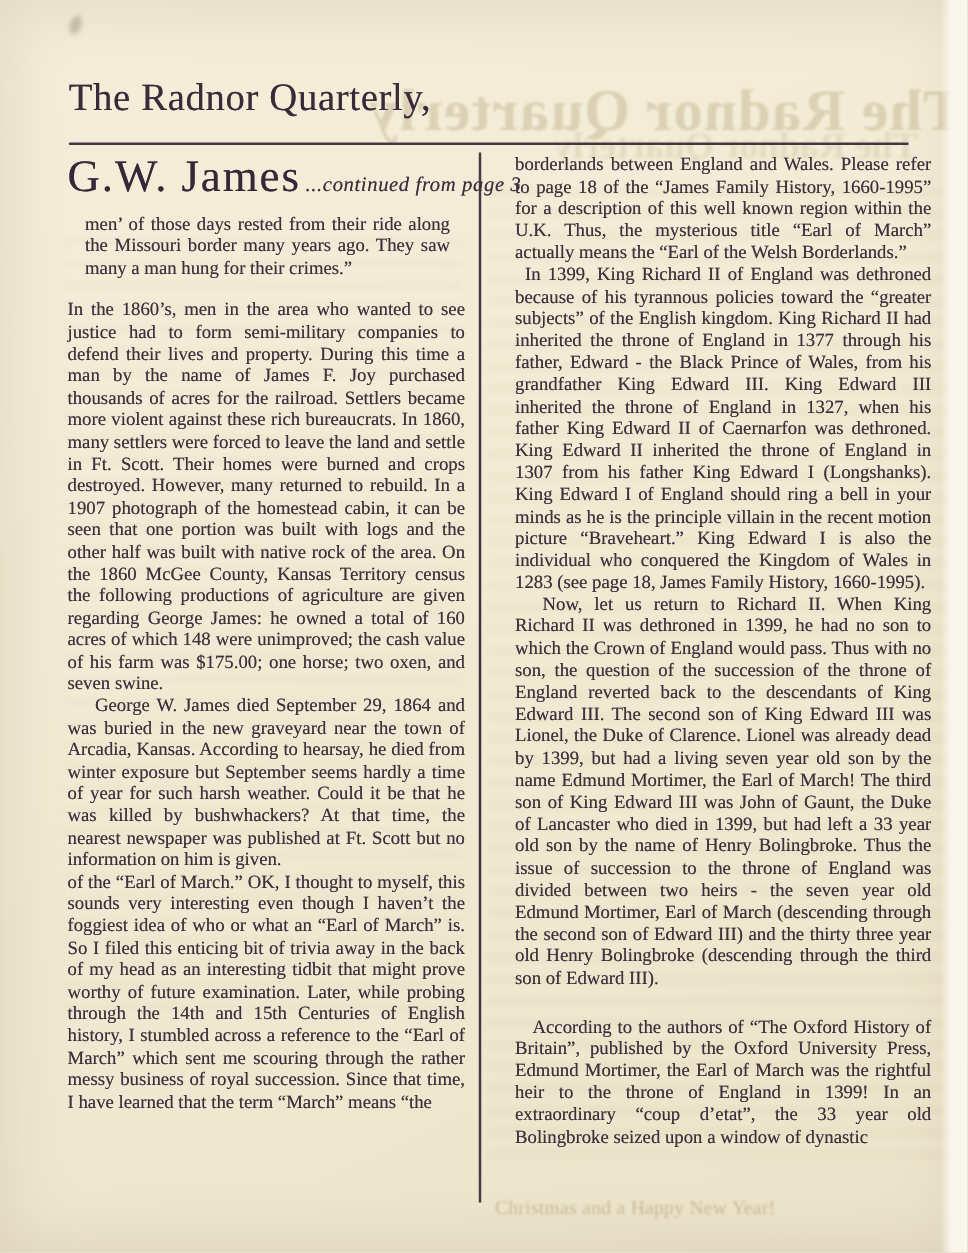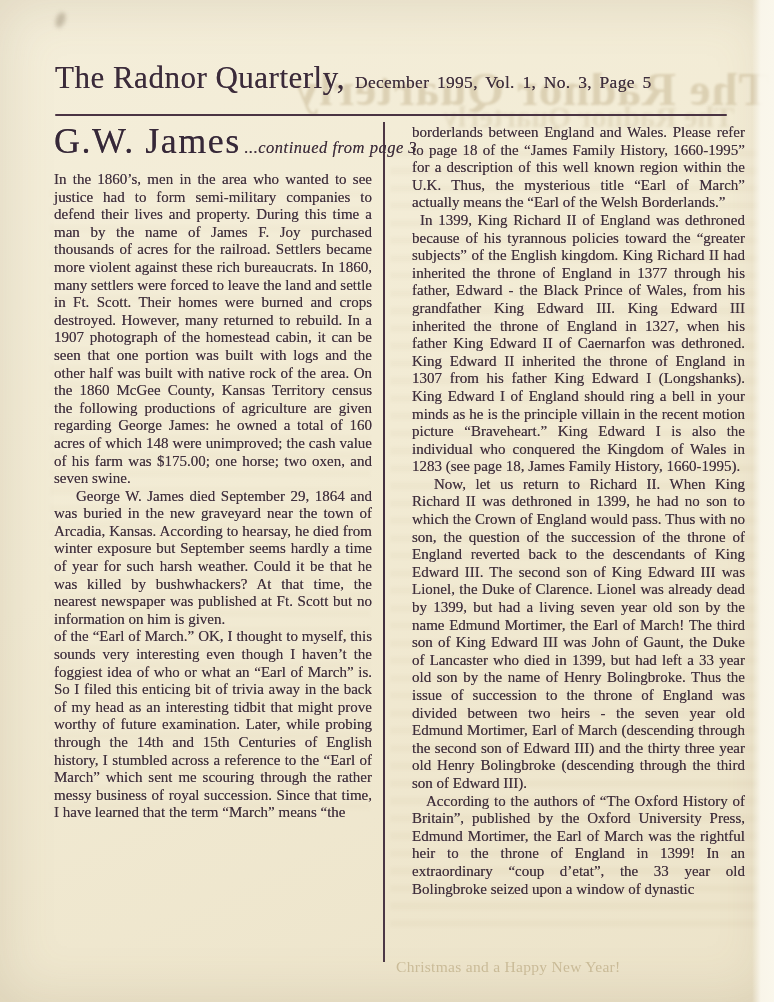--- a/index.html
+++ b/index.html
@@ -82,52 +82,52 @@
   .art-head{margin:0 0 13px 0;white-space:nowrap;}
   .art-head.second{margin-top:13px;margin-bottom:11px;}
   .art-title{
     font-size:36px;line-height:34px;letter-spacing:1.5px;color:#362838;
   }
   .art-title.nobility{font-size:33px;letter-spacing:2px;}
   .art-cont{font-size:16.5px;font-style:italic;letter-spacing:.5px;color:#3e2e3c;}
   p{margin:0;}
   .quote-para{padding:0 12px 0 14px;margin-bottom:16px;}
   .indent-sm{text-indent:8px;}
-  .indent-md{text-indent:14px;}
+  .indent-md{text-indent:14px;margin-top:21px;}
   .indent-lg{text-indent:22px;}
   .scan-text{text-shadow:0 0 .5px rgba(58,40,58,.65);}
 </style>
 </head>
 <body>
 
 <div class="page">
 
   <div class="ghost-layer">
     <div class="ghost-lines"></div>
     <div class="ghost-lines-left"></div>
     <div class="ghost-masthead">The Radnor Quarterly</div>
     <div class="ghost-masthead2">The Radnor Quarterly</div>
     <div class="ghost-footer">Christmas and a Happy New Year!</div>
   </div>
 
   <div class="smudge"></div>
 
   <div class="masthead">
     <span class="masthead-title scan-text">The Radnor Quarterly,</span>
-    <span class="masthead-issue scan-text">December 1995,  Vol. 1,  No. 3,  Page 5</span>
   </div>
   <div class="header-rule"></div>
 
   <div class="divider"></div>
 
   <div class="col col-left scan-text">
     <div class="art-head">
       <span class="art-title">G.W. James</span>
       <span class="art-cont">...continued from page 3</span>
     </div>
+    <p class="quote-para">men’ of those days rested from their ride along the Missouri border many years ago.  They saw many a man hung for their crimes.”</p>
     <p>In the 1860’s, men in the area who wanted to see justice had to form semi-military companies to defend their lives and property.  During this time a man by the name of James F. Joy purchased thousands of acres for the railroad.  Settlers became more violent against these rich bureaucrats.  In 1860, many settlers were forced to leave the land and settle in Ft. Scott.  Their homes were burned and crops destroyed.  However, many returned to rebuild.  In a 1907 photograph of the homestead cabin, it can be seen that one portion was built with logs and the other half was built with native rock of the area.  On the 1860 McGee County, Kansas Territory census the following productions of agriculture are given regarding George James:  he owned a total of 160 acres of which 148 were unimproved;  the cash value of his farm was $175.00; one horse; two oxen, and seven swine.</p>
     <p class="indent-lg">George W. James died September 29, 1864 and was buried in the new graveyard near the town of Arcadia, Kansas.  According to hearsay, he died from winter exposure but September seems hardly a time of year for such harsh weather.  Could it be that he was killed by bushwhackers?  At that time, the nearest newspaper was published at Ft. Scott but no information on him is given.</p>
     <p>of the “Earl of March.”  OK, I thought to myself, this sounds very interesting even though I haven’t the foggiest idea of who or what an “Earl of March” is.  So I filed this enticing bit of trivia away in the back of my head as an interesting tidbit that might prove worthy of future examination.  Later, while probing through the 14th and 15th Centuries of English history, I stumbled across a reference to the “Earl of March” which sent me scouring through the rather messy business of royal succession.  Since that time, I have learned that the term “March” means “the</p>
   </div>
 
   <div class="col col-right scan-text">
     <p>borderlands between England and Wales.   Please refer to page 18 of the “James Family History, 1660-1995” for a description of this well known region within the U.K.  Thus, the mysterious title “Earl of March” actually means the “Earl of the Welsh Borderlands.”</p>
     <p class="indent-sm">In 1399, King Richard II of England was dethroned because of his tyrannous policies toward the “greater subjects” of the English kingdom. King Richard II had inherited the throne of England in 1377 through his father, Edward - the Black Prince of Wales, from his grandfather King Edward III.  King Edward III inherited the throne of England in 1327, when his father King Edward II of Caernarfon was dethroned. King Edward II inherited the throne of England in 1307 from his father King Edward I (Longshanks). King Edward I of England should ring a bell in your minds as he is the principle villain in the recent motion picture “Braveheart.”  King Edward I is also the individual who conquered the Kingdom of Wales in 1283 (see page 18, James Family History, 1660-1995).</p>
     <p class="indent-lg">Now, let us return to Richard II.  When King Richard II was dethroned in 1399, he had no son to which the Crown of England would pass.  Thus with no son, the question of the succession of the throne of England reverted back to the descendants of King Edward III.  The second son of King Edward III was Lionel, the Duke of Clarence.  Lionel was already dead by 1399, but had a living seven year old son by the name Edmund Mortimer, the Earl of March! The third son of King Edward III was John of Gaunt, the Duke of Lancaster who died in 1399, but had left a 33 year old son by the name of Henry Bolingbroke.  Thus the issue of succession to the throne of England was divided between two heirs - the seven year old Edmund Mortimer, Earl of March (descending through the second son of Edward III) and the thirty three year old Henry Bolingbroke (descending through the third son of Edward III).</p>
     <p class="indent-md">According to the authors of “The Oxford History of Britain”, published by the Oxford University Press, Edmund Mortimer, the Earl of March was the rightful heir to the throne of England in 1399!  In an extraordinary “coup d’etat”, the 33 year old Bolingbroke seized upon a window of dynastic</p>

